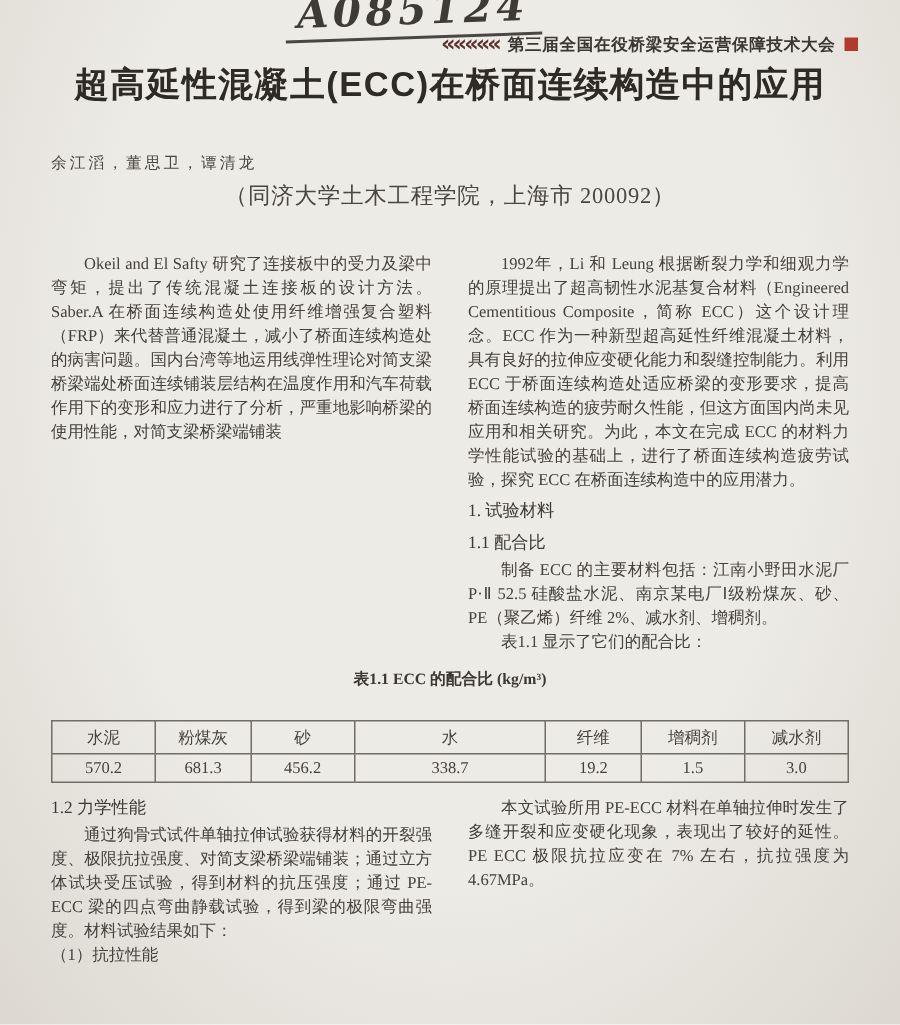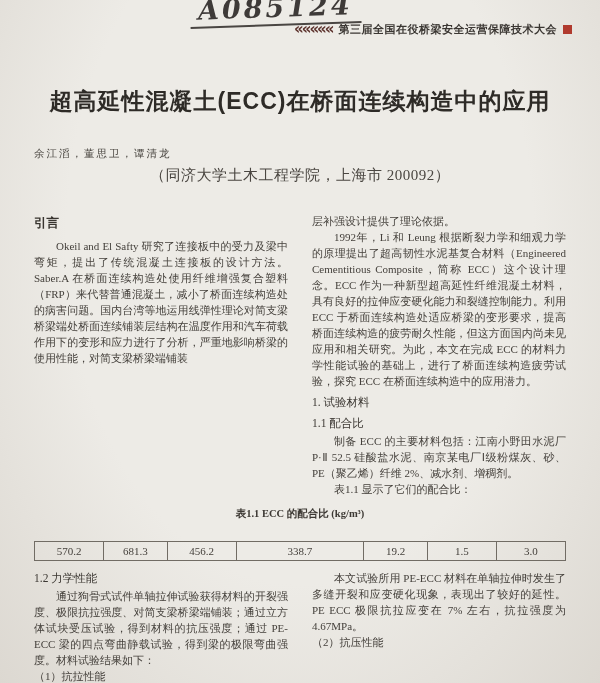--- a/index.html
+++ b/index.html
@@ -36,21 +36,21 @@
     font-family:"DejaVu Sans", sans-serif;
   }
   .conf-text {
     font-size:11px; font-weight:bold; color:#3b3733;
     letter-spacing:0.5px;
     font-family:"Liberation Sans", sans-serif;
   }
   .conf-square { width:9px; height:9px; background:#b03a2e; flex:none; }
 
   .title {
-    margin-top:86px; text-align:center;
+    margin-top:41px; text-align:center;
     font-size:23px; font-weight:bold; color:#2e2b27;
     font-family:"Liberation Sans", sans-serif;
     letter-spacing:1px;
   }
   .authors { margin-top:30px; font-size:10.5px; letter-spacing:2px; color:#4a4641; }
   .affiliation { margin-top:5px; text-align:center; font-size:15px; letter-spacing:0.5px; color:#4a4641; }
 
   .cols { display:flex; gap:24px; }
   .cols1 { margin-top:28px; }
   .cols2 { margin-top:9px; }
@@ -78,25 +78,23 @@
     <span class="conf-text">第三届全国在役桥梁安全运营保障技术大会</span>
     <span class="conf-square"></span>
   </div>
 
   <h1 class="title">超高延性混凝土(ECC)在桥面连续构造中的应用</h1>
   <div class="authors">余江滔，董思卫，谭清龙</div>
   <div class="affiliation">（同济大学土木工程学院，上海市 200092）</div>
 
   <div class="cols cols1">
     <div class="col">
-      <h2 class="sec">引言</h2>
       <p>Okeil and El Safty 研究了连接板中的受力及梁中弯矩，提出了传统混凝土连接板的设计方法。Saber.A 在桥面连续构造处使用纤维增强复合塑料（FRP）来代替普通混凝土，减小了桥面连续构造处的病害问题。国内台湾等地运用线弹性理论对简支梁桥梁端处桥面连续铺装层结构在温度作用和汽车荷载作用下的变形和应力进行了分析，严重地影响桥梁的使用性能，对简支梁桥梁端铺装</p>
     </div>
     <div class="col">
-      <p class="noindent">层补强设计提供了理论依据。</p>
       <p>1992年，Li 和 Leung 根据断裂力学和细观力学的原理提出了超高韧性水泥基复合材料（Engineered Cementitious Composite，简称 ECC）这个设计理念。ECC 作为一种新型超高延性纤维混凝土材料，具有良好的拉伸应变硬化能力和裂缝控制能力。利用 ECC 于桥面连续构造处适应桥梁的变形要求，提高桥面连续构造的疲劳耐久性能，但这方面国内尚未见应用和相关研究。为此，本文在完成 ECC 的材料力学性能试验的基础上，进行了桥面连续构造疲劳试验，探究 ECC 在桥面连续构造中的应用潜力。</p>
       <h3 class="sub">1. 试验材料</h3>
       <h3 class="sub">1.1 配合比</h3>
       <p>制备 ECC 的主要材料包括：江南小野田水泥厂 P·Ⅱ 52.5 硅酸盐水泥、南京某电厂Ⅰ级粉煤灰、砂、PE（聚乙烯）纤维 2%、减水剂、增稠剂。</p>
       <p>表1.1 显示了它们的配合比：</p>
     </div>
   </div>
 
   <div class="table-block">
     <div class="table-caption">表1.1 ECC 的配合比 (kg/m³)</div>
@@ -105,37 +103,45 @@
         <col style="width:13%">
           <col style="width:12%">
           <col style="width:13%">
           <col style="width:24%">
         <col style="width:12%">
           <col style="width:13%">
           <col style="width:13%">
       </colgroup>
       <tbody>
         <tr>
+          <td>水泥</td>
+          <td>粉煤灰</td>
+          <td>砂</td>
+          <td>水</td>
+          <td>纤维</td>
+          <td>增稠剂</td>
+          <td>减水剂</td>
+        </tr>
+        <tr>
           <td>570.2</td>
           <td>681.3</td>
           <td>456.2</td>
           <td>338.7</td>
           <td>19.2</td>
           <td>1.5</td>
           <td>3.0</td>
         </tr>
       </tbody>
     </table>
   </div>
 
   <div class="cols cols2">
     <div class="col">
       <h3 class="sub" style="margin-top:0;">1.2 力学性能</h3>
       <p>通过狗骨式试件单轴拉伸试验获得材料的开裂强度、极限抗拉强度、对简支梁桥梁端铺装；通过立方体试块受压试验，得到材料的抗压强度；通过 PE-ECC 梁的四点弯曲静载试验，得到梁的极限弯曲强度。材料试验结果如下：</p>
       <p class="noindent">（1）抗拉性能</p>
     </div>
     <div class="col">
       <p>本文试验所用 PE-ECC 材料在单轴拉伸时发生了多缝开裂和应变硬化现象，表现出了较好的延性。PE ECC 极限抗拉应变在 7% 左右，抗拉强度为 4.67MPa。</p>
-      <p class="noindent">（2）抗压性能</p>
     </div>
   </div>
 
 </div>
 
 </body></html>

